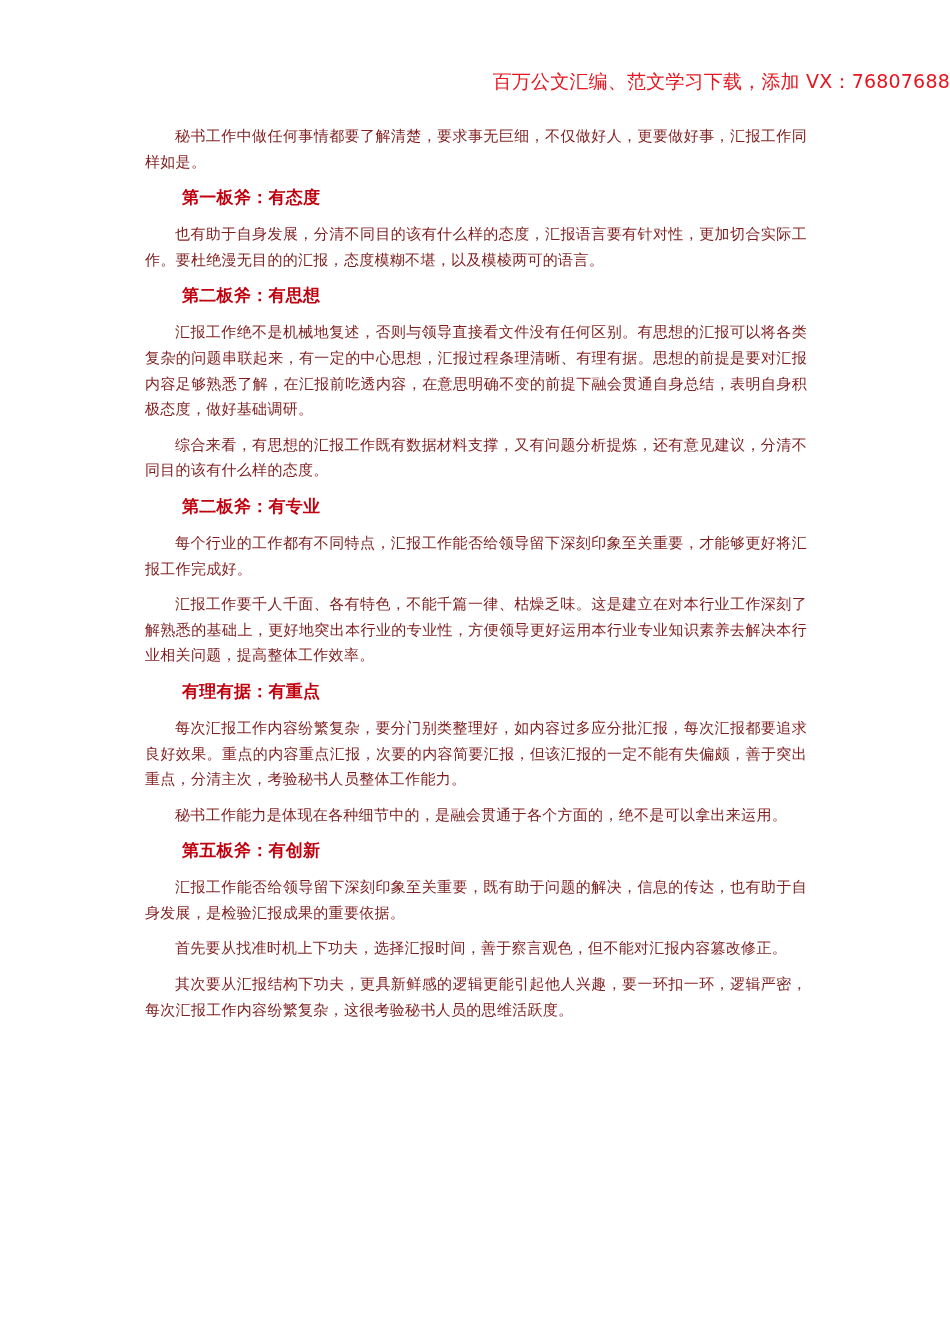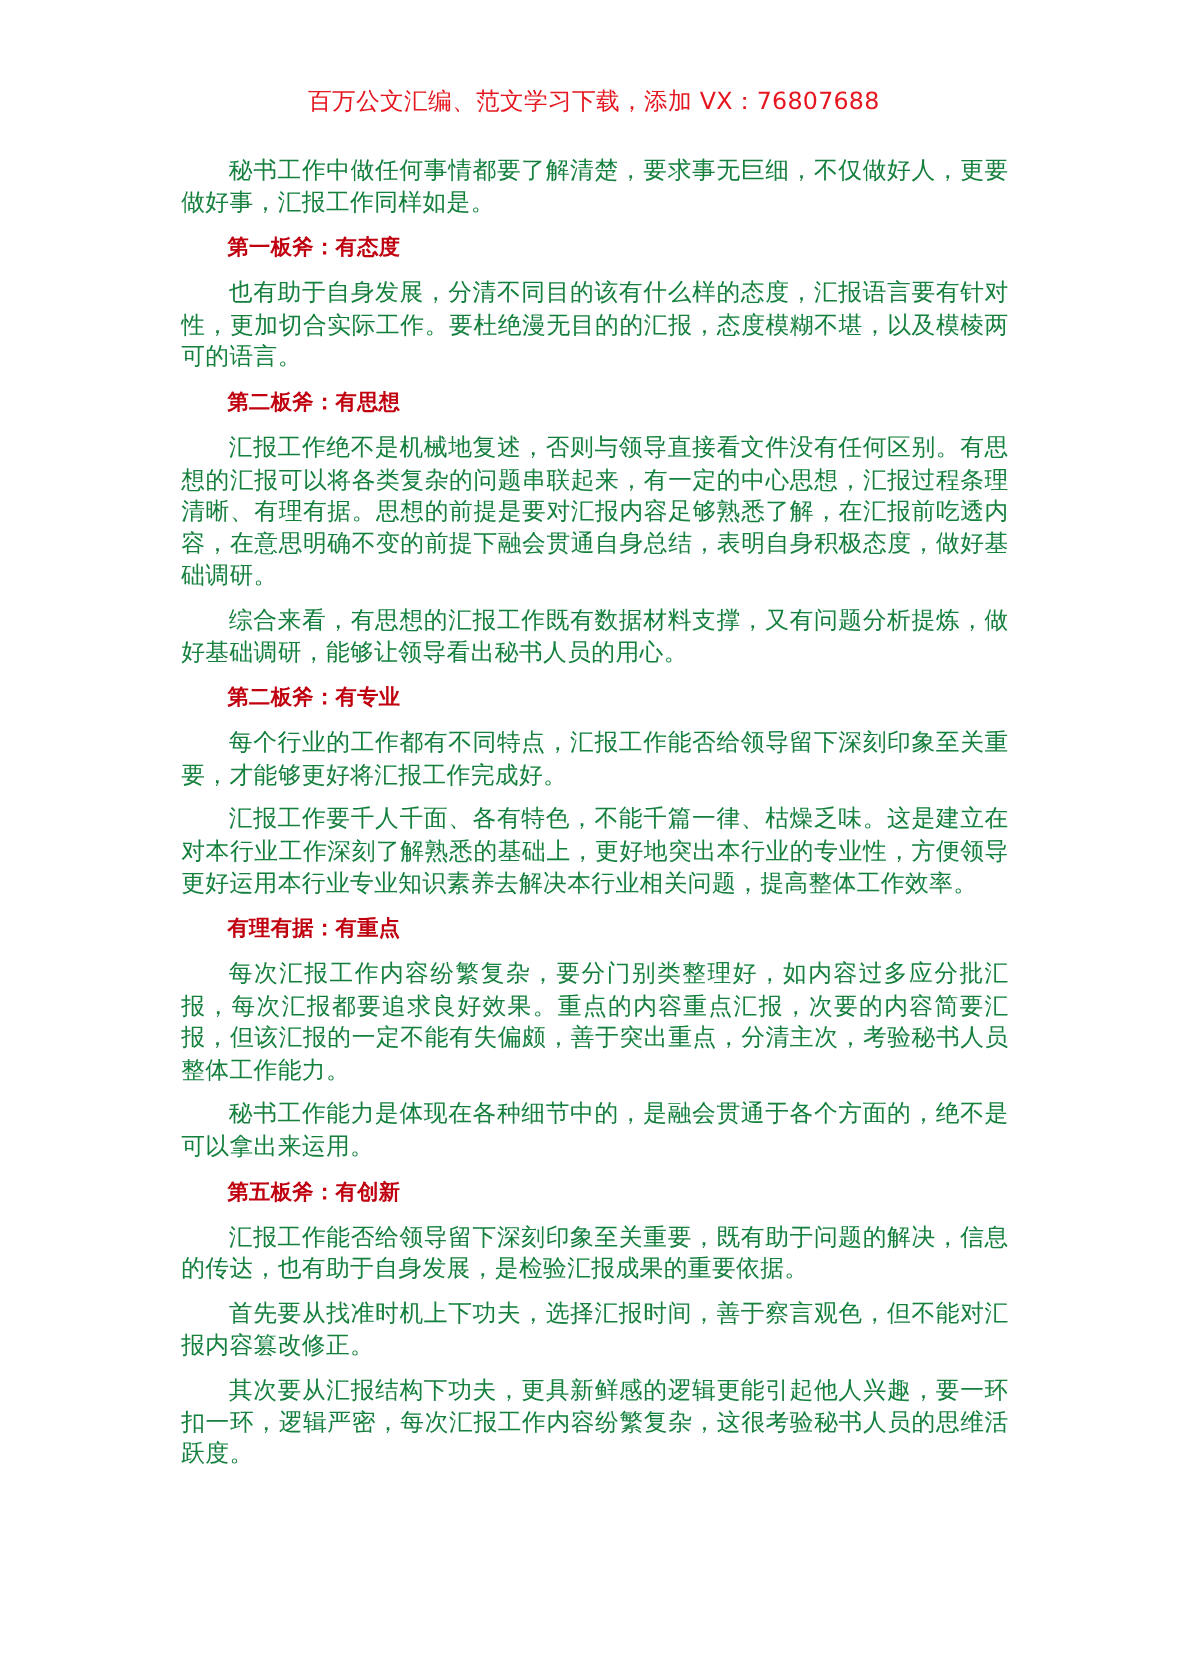--- a/index.html
+++ b/index.html
@@ -19,38 +19,38 @@
     left: 0; top: 0;
     width: 950px;
     height: 1344px;
     background: #ffffff;
   }
   .banner {
     position: absolute;
     top: 66px;
     left: 0;
     width: 950px;
-    text-align: center;
+    text-align: right;
     color: #e5161f;
     font-family: "DejaVu Sans", "Liberation Sans", sans-serif;
     font-size: 19px;
     letter-spacing: 0.2px;
     line-height: 30px;
   }
   .content {
     position: absolute;
     top: 124px;
     left: 145px;
     width: 662px;
   }
   .para {
     margin: 0 0 10px 0;
-    font-size: 19px;
+    font-size: 15px;
     line-height: 25.6px;
-    color: #15803d;
+    color: #7f1d1d;
     text-indent: 2em;
     text-align: justify;
     letter-spacing: 0.3px;
   }
   .heading {
     margin: 0 0 11px 0;
     padding-left: 37px;
     font-size: 17px;
     line-height: 26px;
     color: #c0000f;
@@ -64,21 +64,21 @@
 
 <div class="page">
   <div class="banner">百万公文汇编、范文学习下载，添加 VX：76807688</div>
 
   <div class="content">
     <p class="para">秘书工作中做任何事情都要了解清楚，要求事无巨细，不仅做好人，更要做好事，汇报工作同样如是。</p>
     <div class="heading">第一板斧：有态度</div>
     <p class="para">也有助于自身发展，分清不同目的该有什么样的态度，汇报语言要有针对性，更加切合实际工作。要杜绝漫无目的的汇报，态度模糊不堪，以及模棱两可的语言。</p>
     <div class="heading">第二板斧：有思想</div>
     <p class="para">汇报工作绝不是机械地复述，否则与领导直接看文件没有任何区别。有思想的汇报可以将各类复杂的问题串联起来，有一定的中心思想，汇报过程条理清晰、有理有据。思想的前提是要对汇报内容足够熟悉了解，在汇报前吃透内容，在意思明确不变的前提下融会贯通自身总结，表明自身积极态度，做好基础调研。</p>
-    <p class="para">综合来看，有思想的汇报工作既有数据材料支撑，又有问题分析提炼，做好基础调研，能够让领导看出秘书人员的用心。</p>
+    <p class="para">综合来看，有思想的汇报工作既有数据材料支撑，又有问题分析提炼，还有意见建议，分清不同目的该有什么样的态度。</p>
     <div class="heading">第二板斧：有专业</div>
     <p class="para">每个行业的工作都有不同特点，汇报工作能否给领导留下深刻印象至关重要，才能够更好将汇报工作完成好。</p>
     <p class="para">汇报工作要千人千面、各有特色，不能千篇一律、枯燥乏味。这是建立在对本行业工作深刻了解熟悉的基础上，更好地突出本行业的专业性，方便领导更好运用本行业专业知识素养去解决本行业相关问题，提高整体工作效率。</p>
     <div class="heading">有理有据：有重点</div>
     <p class="para">每次汇报工作内容纷繁复杂，要分门别类整理好，如内容过多应分批汇报，每次汇报都要追求良好效果。重点的内容重点汇报，次要的内容简要汇报，但该汇报的一定不能有失偏颇，善于突出重点，分清主次，考验秘书人员整体工作能力。</p>
     <p class="para">秘书工作能力是体现在各种细节中的，是融会贯通于各个方面的，绝不是可以拿出来运用。</p>
     <div class="heading">第五板斧：有创新</div>
     <p class="para">汇报工作能否给领导留下深刻印象至关重要，既有助于问题的解决，信息的传达，也有助于自身发展，是检验汇报成果的重要依据。</p>
     <p class="para">首先要从找准时机上下功夫，选择汇报时间，善于察言观色，但不能对汇报内容篡改修正。</p>
     <p class="para">其次要从汇报结构下功夫，更具新鲜感的逻辑更能引起他人兴趣，要一环扣一环，逻辑严密，每次汇报工作内容纷繁复杂，这很考验秘书人员的思维活跃度。</p>

